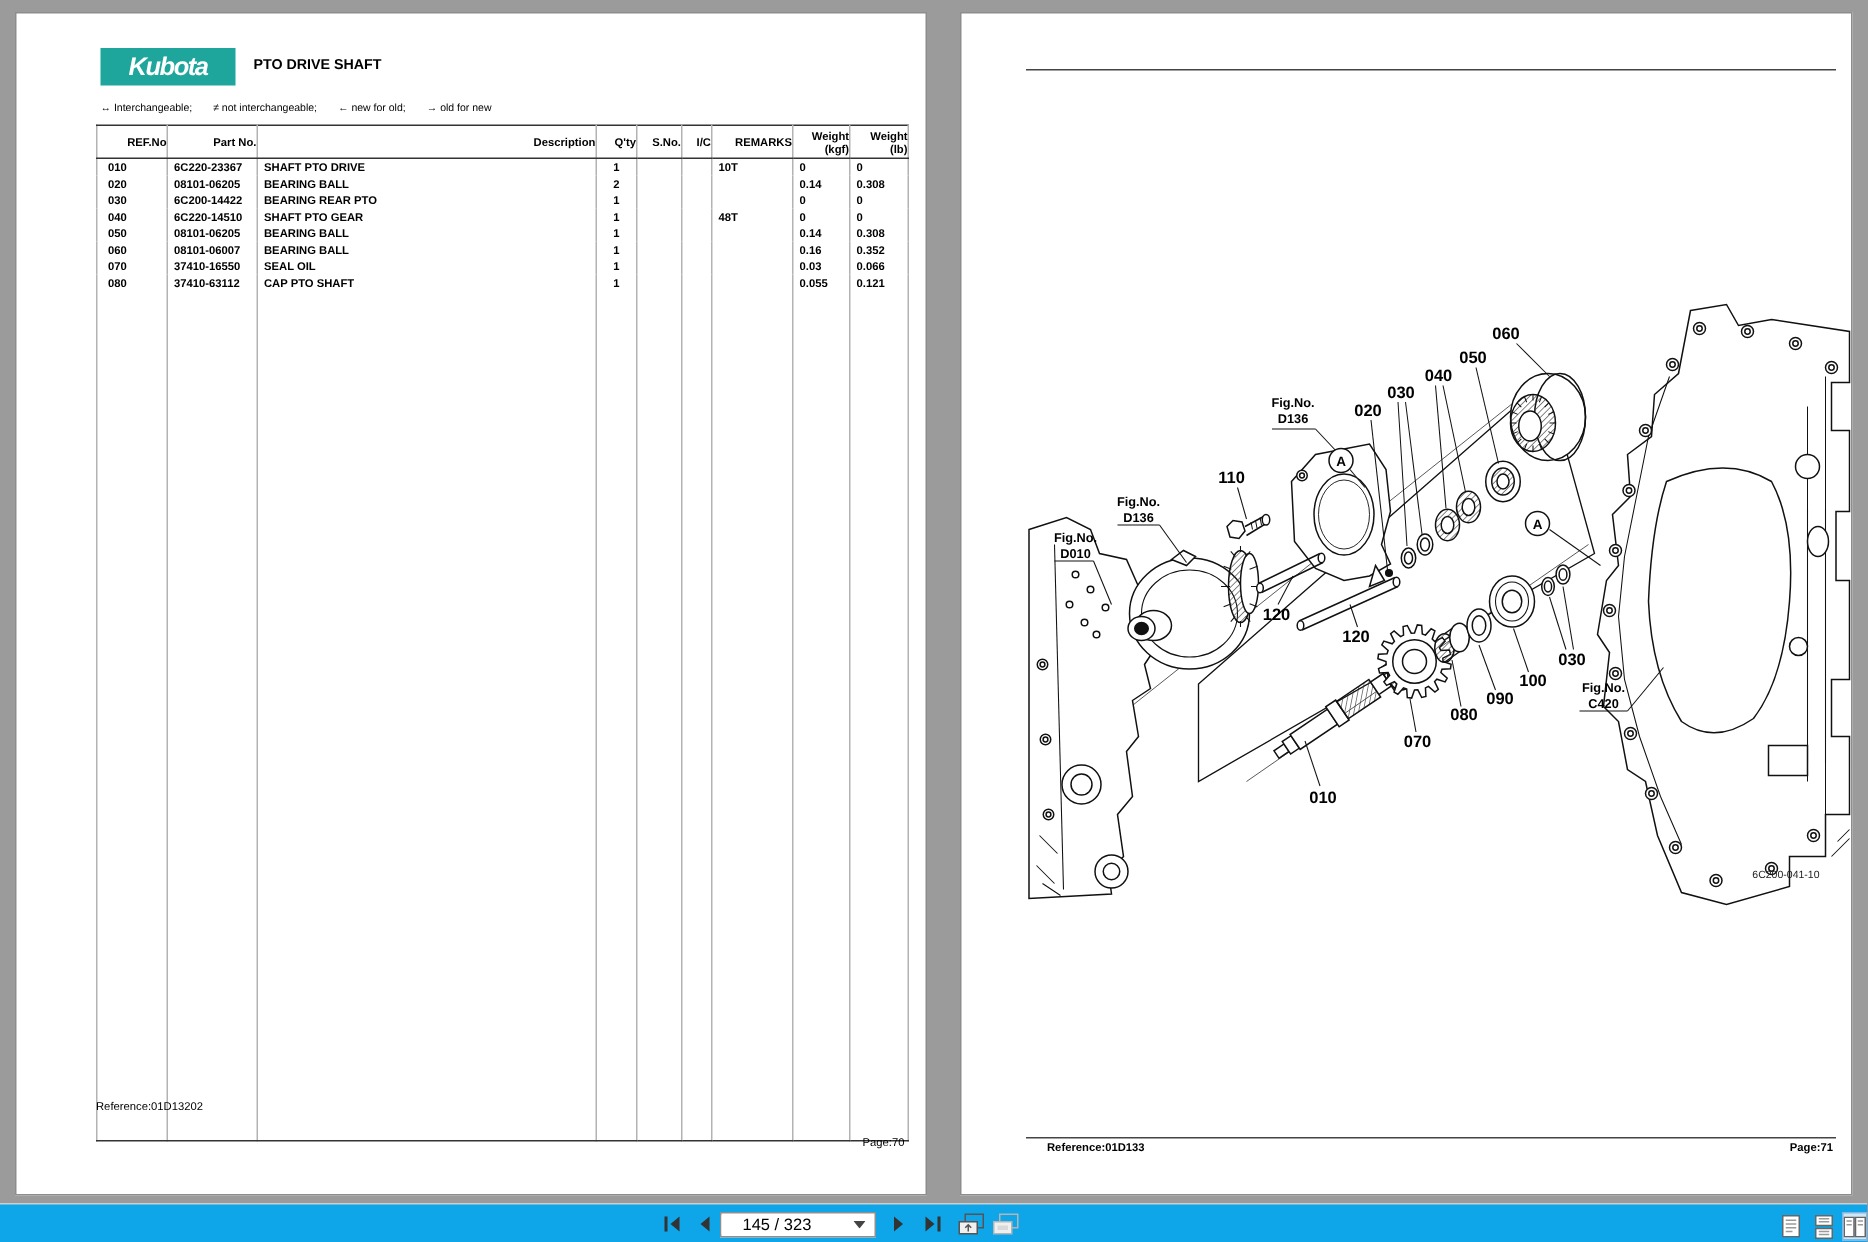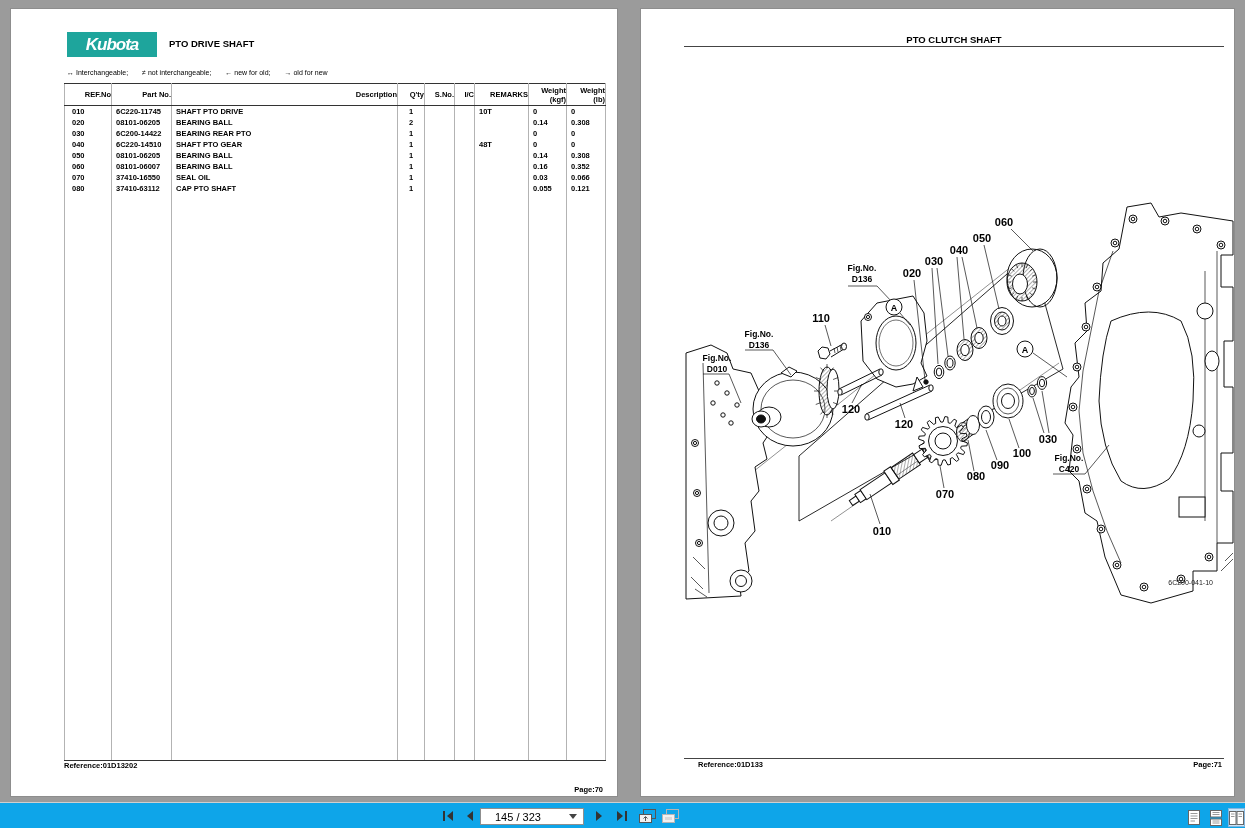--- a/index.html
+++ b/index.html
@@ -17,21 +17,21 @@
   .ltitle{position:absolute;left:158px;top:29px;font-size:9.5px;font-weight:bold;}
   .legend{position:absolute;left:56px;top:60px;font-size:7px;display:flex;gap:14px;}
   .ptable{position:absolute;left:53px;top:74px;border-collapse:collapse;table-layout:fixed;width:541px;}
   .ptable th{border-top:1px solid #333;border-bottom:1px solid #333;border-left:1px solid #b3b3b3;border-right:1px solid #b3b3b3;
              font-size:7.5px;font-weight:bold;height:22px;text-align:right;vertical-align:middle;padding:0;line-height:9px;}
   .ptable td{border-left:1px solid #b3b3b3;border-right:1px solid #b3b3b3;font-size:7.5px;font-weight:bold;
              height:11px;padding:0 0 0 4px;white-space:nowrap;overflow:hidden;vertical-align:middle;line-height:11px;}
   .ptable td:nth-child(1){padding-left:7px;}
   .ptable td:nth-child(4){text-align:center;padding-left:0;}
   .ptable tr.filler td{height:566px;border-bottom:1px solid #333;}
-  .pfoot{position:absolute;top:752px;font-size:7.5px;font-weight:bold;}
+  .pfoot{position:absolute;top:724px;font-size:7.5px;font-weight:normal;}
   .pfoot.l{left:53px;} .pfoot.r{right:14px;margin-top:24px;}
 
   
   .rtitle{position:absolute;left:43px;top:25px;width:540px;text-align:center;font-size:9.5px;font-weight:bold;}
   .rrule{position:absolute;left:43px;top:37px;width:540px;border-top:1px solid #444;}
   .rfootline{position:absolute;left:43px;top:749px;width:540px;border-top:1px solid #444;}
   .rfoot{position:absolute;top:751px;font-size:7.5px;font-weight:bold;}
   .rfoot.l{left:43px;margin-left:14px;} .rfoot.r{right:12px;}
   #dsvg{position:absolute;left:40px;top:182px;}
   #dsvg text{stroke:none;}
@@ -88,21 +88,21 @@
           <th><span>REMARKS</span></th>
           <th><span>Weight</span><br>
               <span>(kgf)</span></th>
           <th><span>Weight</span><br>
               <span>(lb)</span></th>
         </tr>
       </thead>
       <tbody id="rows">
           <tr>
             <td>010</td>
-            <td>6C220-11745</td>
+            <td>6C220-23367</td>
             <td>SHAFT PTO DRIVE</td>
             <td>1</td>
             <td></td>
             <td></td>
             <td>10T</td>
             <td>0</td>
             <td>0</td>
           </tr>
           <tr>
             <td>020</td>
@@ -195,21 +195,20 @@
             <td></td>
         </tr>
       </tbody>
     </table>
 
     <div class="pfoot l">Reference:01D13202</div>
     <div class="pfoot r">Page:70</div>
   </div>
 
   <div class="page" id="right-page">
-    <div class="rtitle">PTO CLUTCH SHAFT</div>
     <div class="rrule"></div>
 
     <svg id="dsvg" width="555" height="420" viewBox="0 0 555 420">
       <defs>
         <pattern id="ht" patternUnits="userSpaceOnUse" width="3" height="3" patternTransform="rotate(45)">
           <line x1="0" y1="0" x2="0" y2="3" stroke="#333" stroke-width="0.8"></line>
         </pattern>
       </defs>
 
       <g stroke="#222" stroke-width="0.5">

